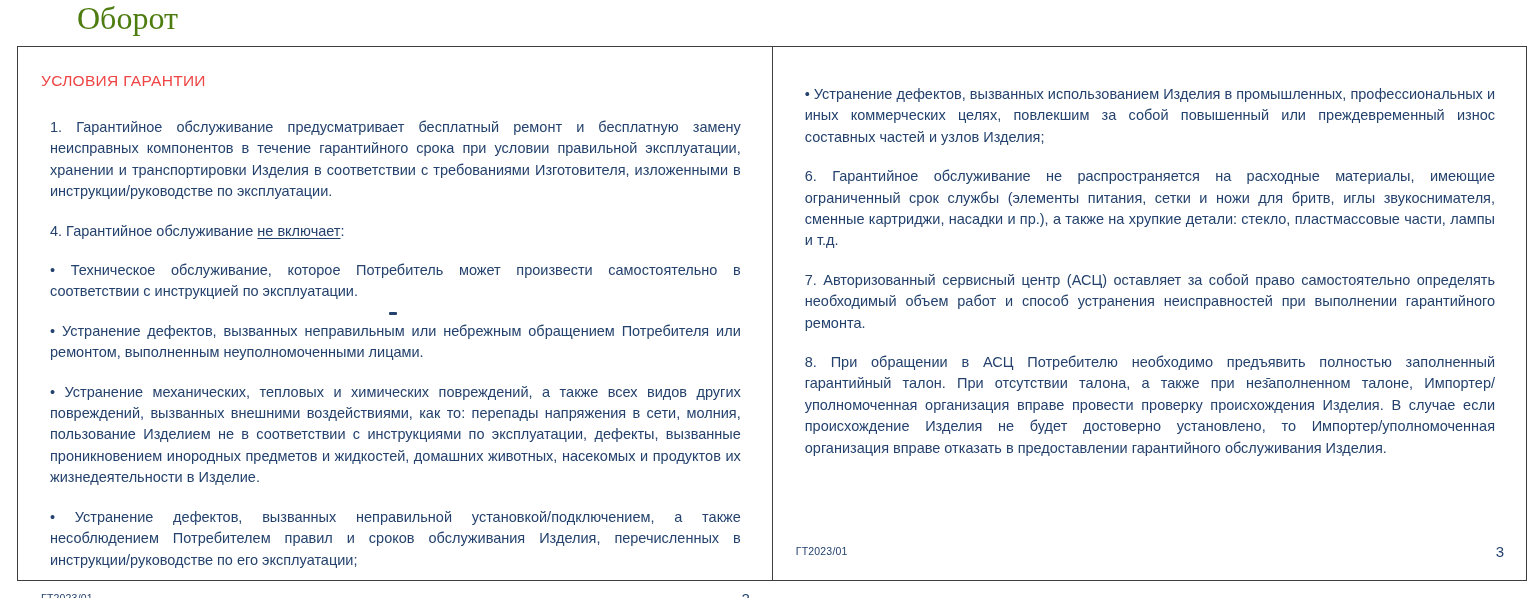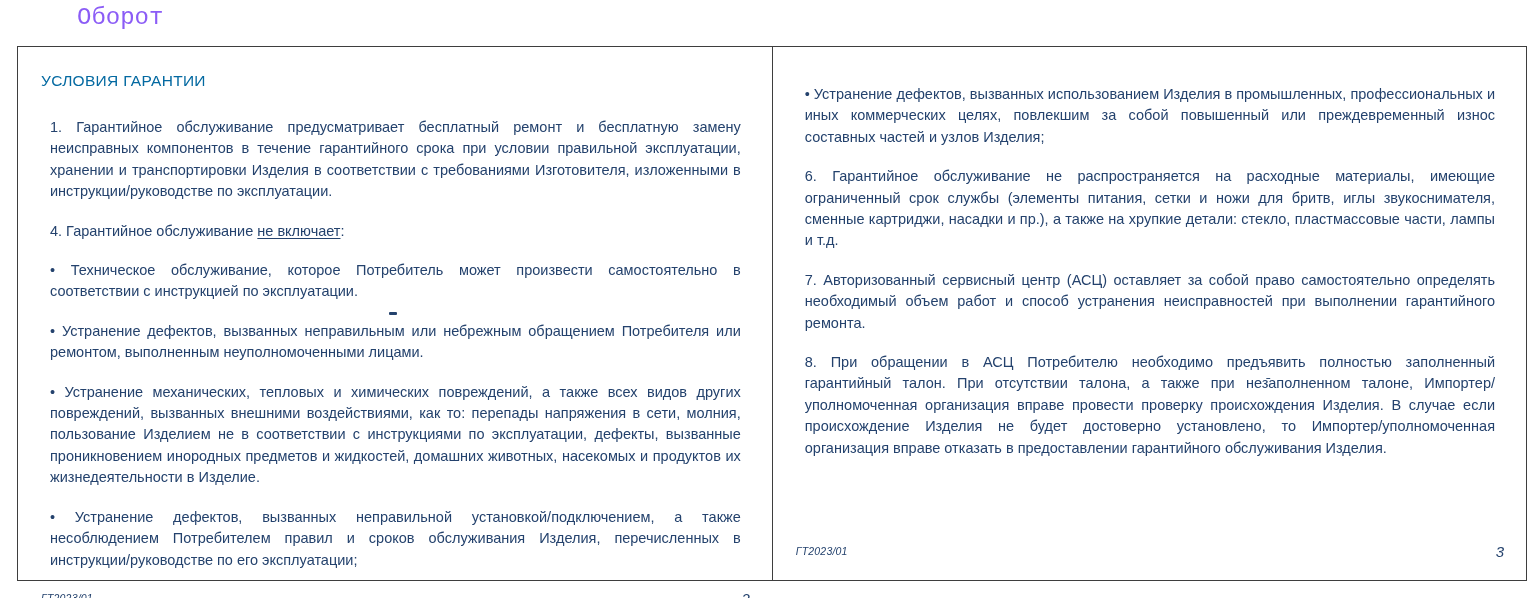--- a/index.html
+++ b/index.html
@@ -5,23 +5,23 @@
   html, body { margin:0; padding:0; }
   body {
     width:1537px; height:598px;
     background:#ffffff;
     font-family:"Liberation Sans", sans-serif;
     position:relative;
     overflow:hidden;
   }
   .doc-title {
     position:absolute; left:77px; top:3px;
-    font-family:Liberation Mono, monospace;
-    font-size:24px; line-height:30px;
-    color:#8b5cf6;
+    font-family:Liberation Serif, serif;
+    font-size:32px; line-height:30px;
+    color:#4d7c0f;
     font-weight:400;
   }
   .sheet {
     position:absolute; left:17px; top:46px;
     width:1510px; height:535px;
     border:1.5px solid #3e3e3e;
     box-sizing:border-box;
     background:#ffffff;
     display:flex;
   }
@@ -35,40 +35,39 @@
     width:755px;
     border-right:1.6px solid #3e3e3e;
     padding:24px 22px 18px 23px;
   }
   .col-right {
     width:753.5px;
     padding:28px 22px 18px 23px;
   }
   .section-heading {
     font-size:15.5px; line-height:20px;
-    color:#0369a1;
+    color:#ef4444;
     letter-spacing:0.3px;
     margin:0 0 17px 0;
     font-weight:400;
   }
   p.para {
     margin:9px;
     text-align:justify;
   }
   .u {
     text-decoration:underline;
     text-underline-offset:2px;
   }
   .page-footer {
     margin-top:auto;
     display:flex;
     justify-content:space-between;
     align-items:center;
     padding-top:8px;
-    font-style:italic;
   }
   .doc-code { font-size:10.5px; letter-spacing:0.2px; }
   .page-num { font-size:15px; }
   .stray-dash {
     position:absolute; left:389px; top:312px;
     width:8px; height:3px;
     background:#24426d;
     border-radius:1px;
   }
 </style>

